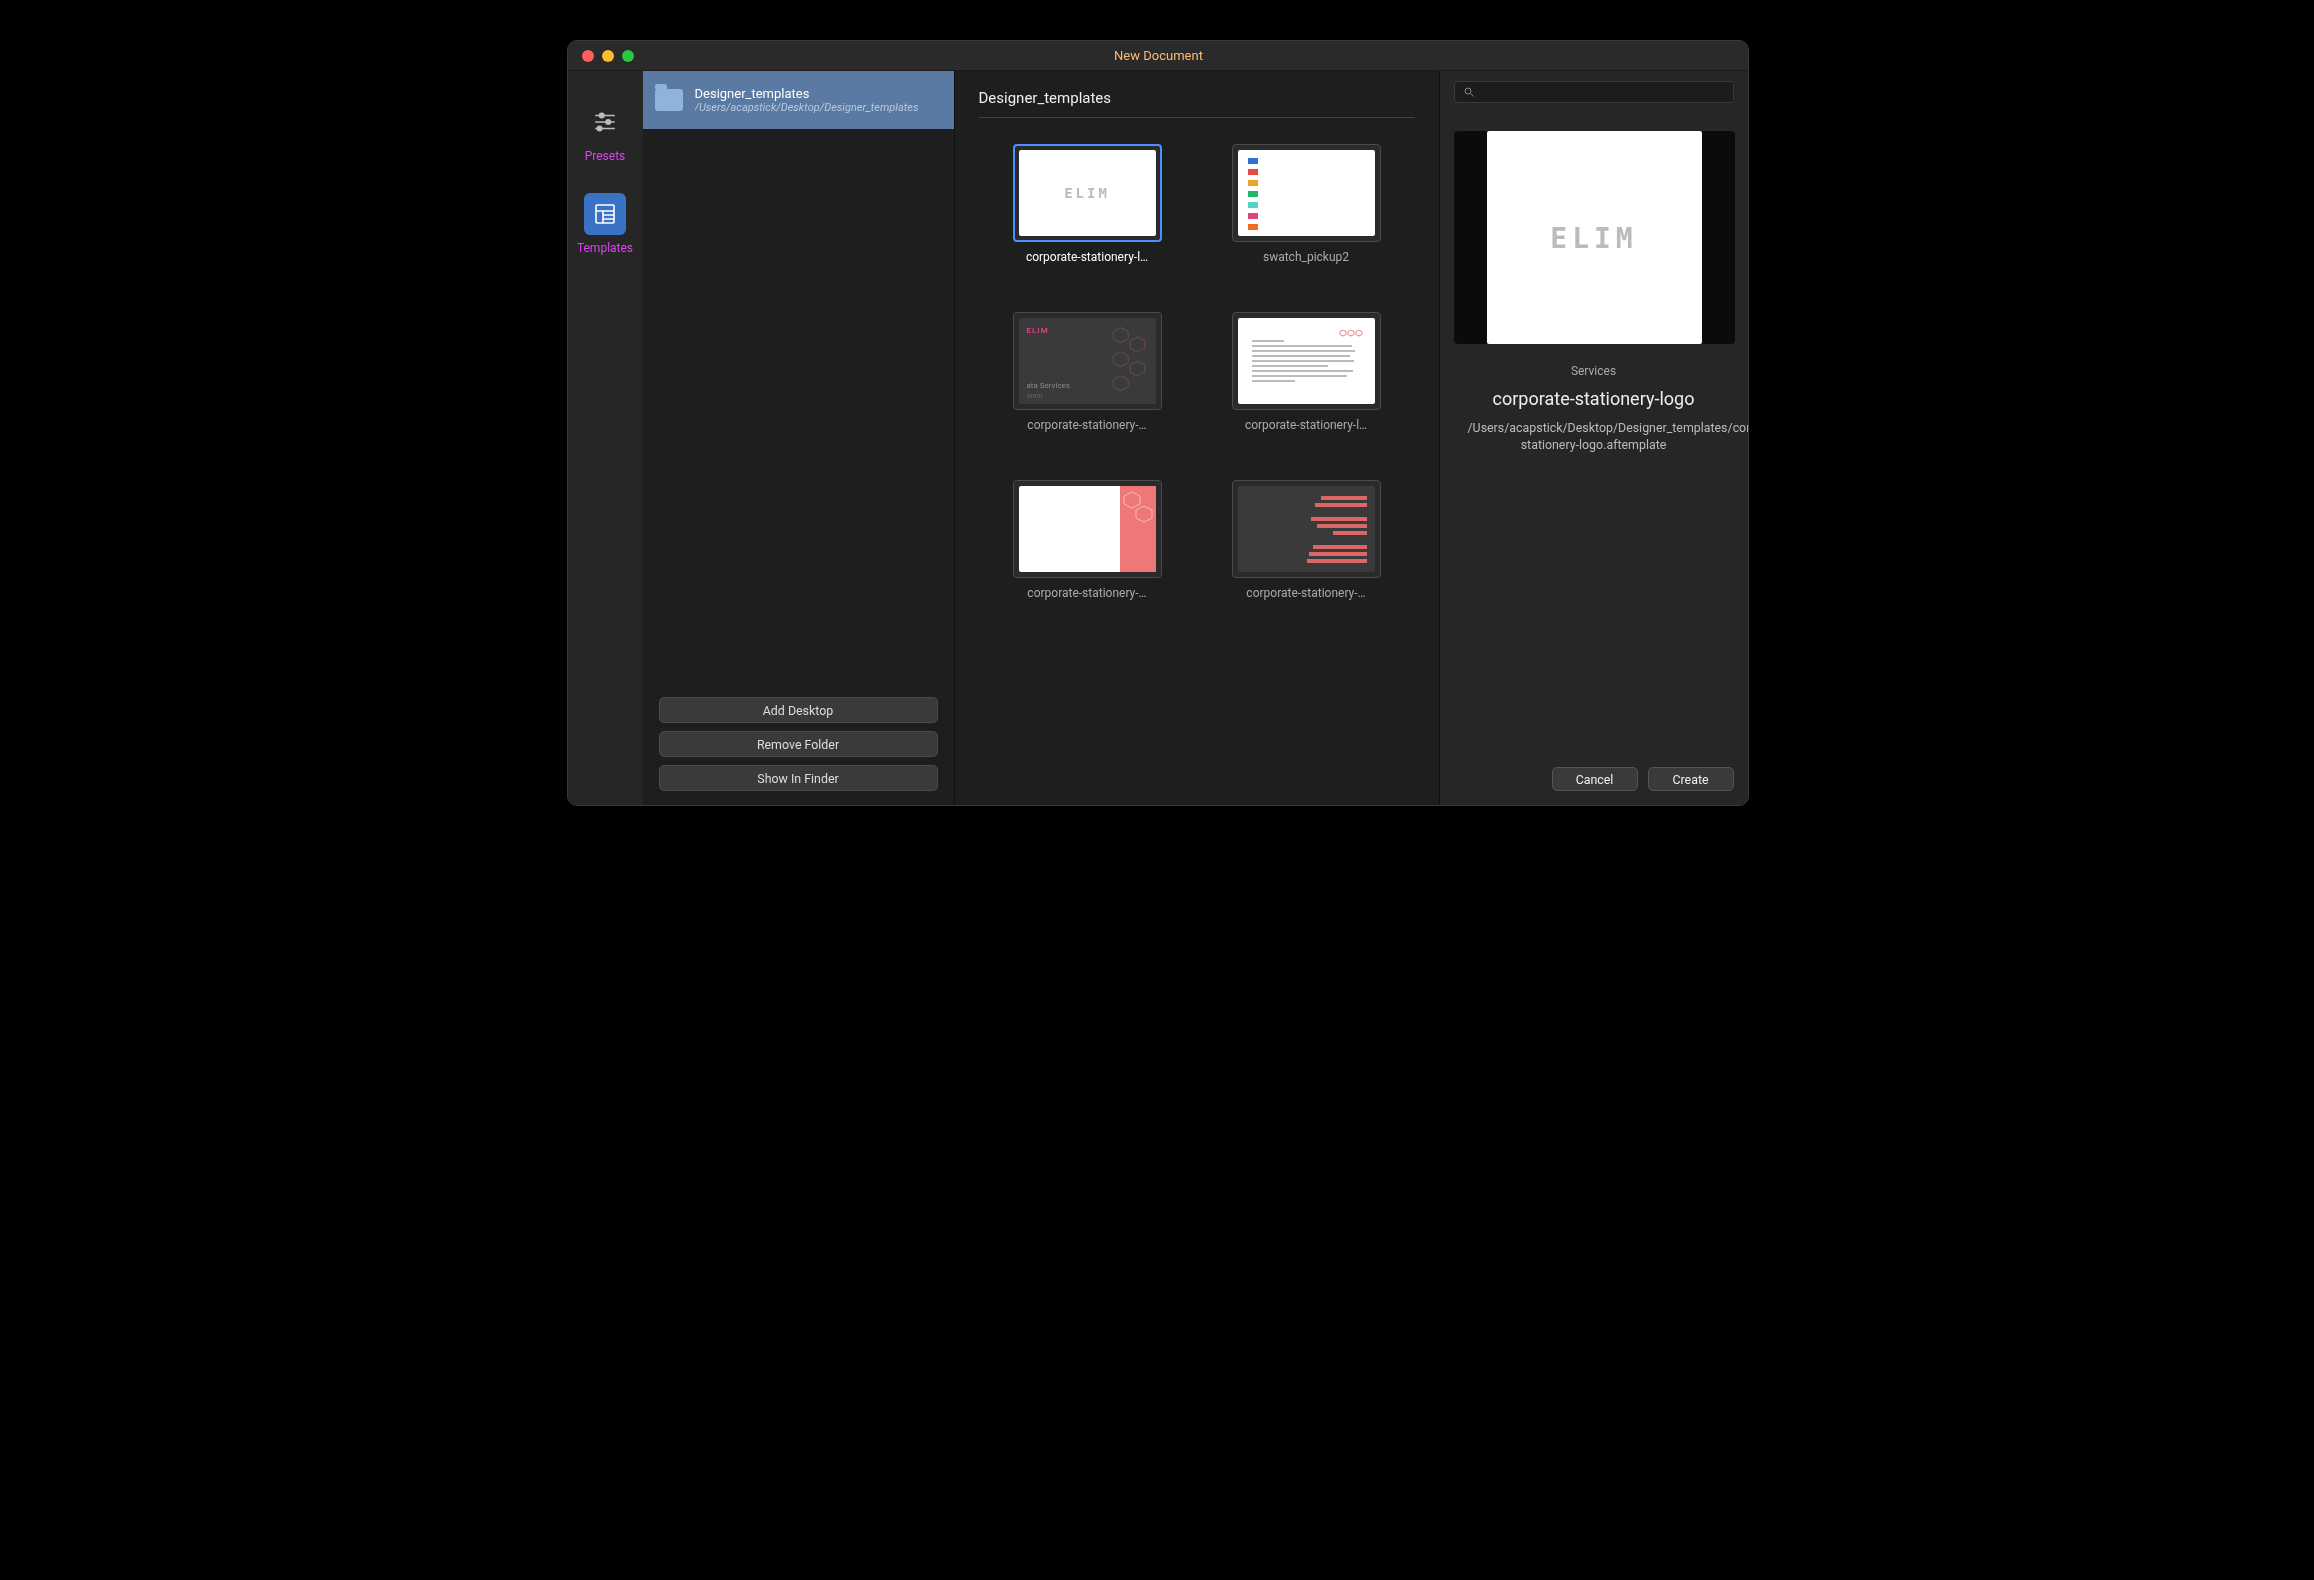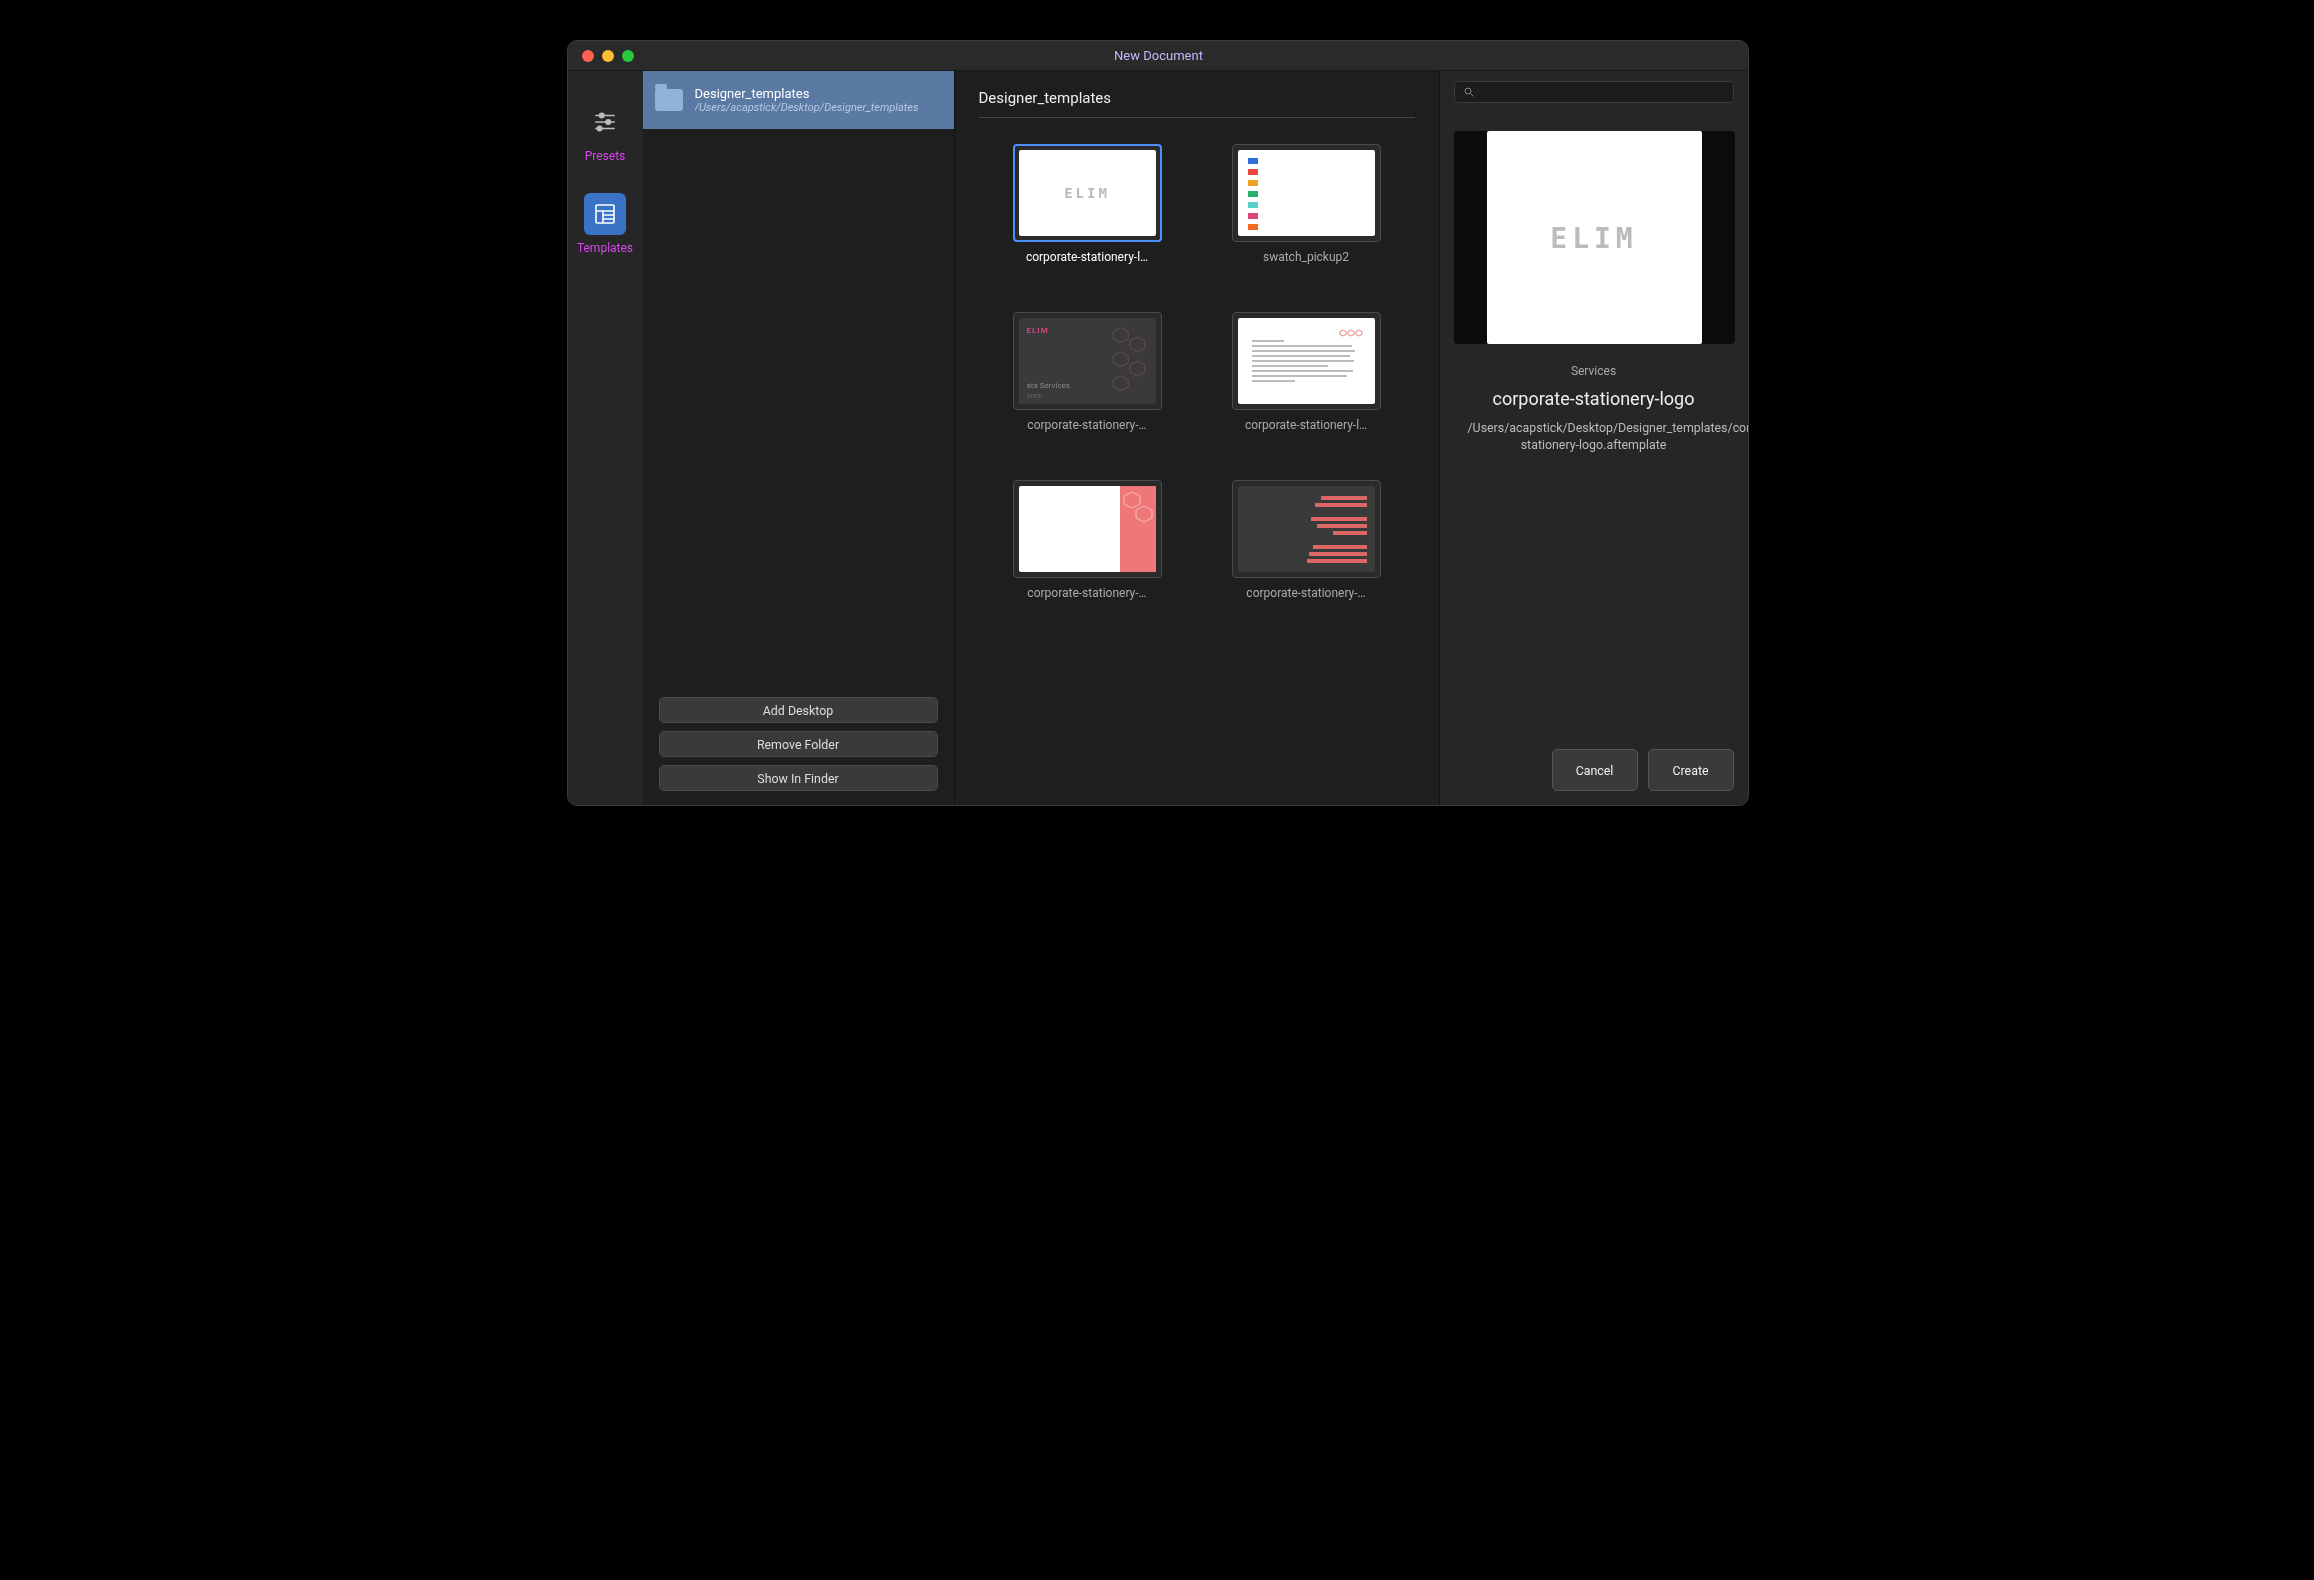--- a/index.html
+++ b/index.html
@@ -12,21 +12,21 @@
   }
   .titlebar {
     height: 30px; display: flex; align-items: center; position: relative;
     background: #2a2a2a; border-bottom: 1px solid #1a1a1a;
   }
   .traffic { display: flex; gap: 8px; padding-left: 14px; }
   .tl { width: 12px; height: 12px; border-radius: 50%; }
   .tl.red { background: #ff5f57; }
   .tl.yellow { background: #febc2e; }
   .tl.green { background: #28c840; }
-  .title { position: absolute; left: 2px; right: 0; text-align: center; font-size: 13px; color: #c4b5fd; pointer-events: none; }
+  .title { position: absolute; left: 2px; right: 0; text-align: center; font-size: 13px; color: #fdba74; pointer-events: none; }
 
   .body { flex: 1; display: flex; min-height: 0; }
 
   
   .rail { width: 75px; background: #262626; display: flex; flex-direction: column; align-items: center; padding-top: 30px; gap: 30px; }
   .rail-item { display: flex; flex-direction: column; align-items: center; gap: 6px; cursor: pointer; }
   .rail-icon { width: 42px; height: 42px; border-radius: 6px; display: flex; align-items: center; justify-content: center; }
   .rail-icon.sel { background: #3a72c6; }
   .rail-label { font-size: 12px; color: #d946ef; }
 
@@ -91,21 +91,21 @@
     display:flex; align-items:center; justify-content:center;
   }
   .preview-inner { width:215px; height:213px; background:#fff; border-radius:2px; position:relative;}
   .preview-inner .elim-text { font-size:28px; letter-spacing:5px; color:#bbb;}
   .detail-meta { margin-top:20px; text-align:center; display:flex; flex-direction:column; gap:10px; }
   .meta-type { font-size:12px; color:#aaa;}
   .meta-name { font-size:18px; color:#eee;}
   .meta-path { font-size:12.4px; color:#bbb; line-height:1.4; padding:0 14px;}
   .detail-spacer { flex:1; }
   .footer-btns { display:flex; justify-content:flex-end; gap:10px;}
-  .fbtn { width:86px; height:42px; background:#3a3a3a; border:1px solid #555; border-radius:5px; font-size:12.4px; color:#eee; display:flex; align-items:center; justify-content:center; cursor:pointer;}
+  .fbtn { width:86px; height:24px; background:#3a3a3a; border:1px solid #555; border-radius:5px; font-size:12.4px; color:#eee; display:flex; align-items:center; justify-content:center; cursor:pointer;}
 </style>
 </head>
 <body>
 
 <div class="stage">
   <div class="window">
 
     <div class="titlebar">
       <div class="traffic">
         <div class="tl red"></div>

